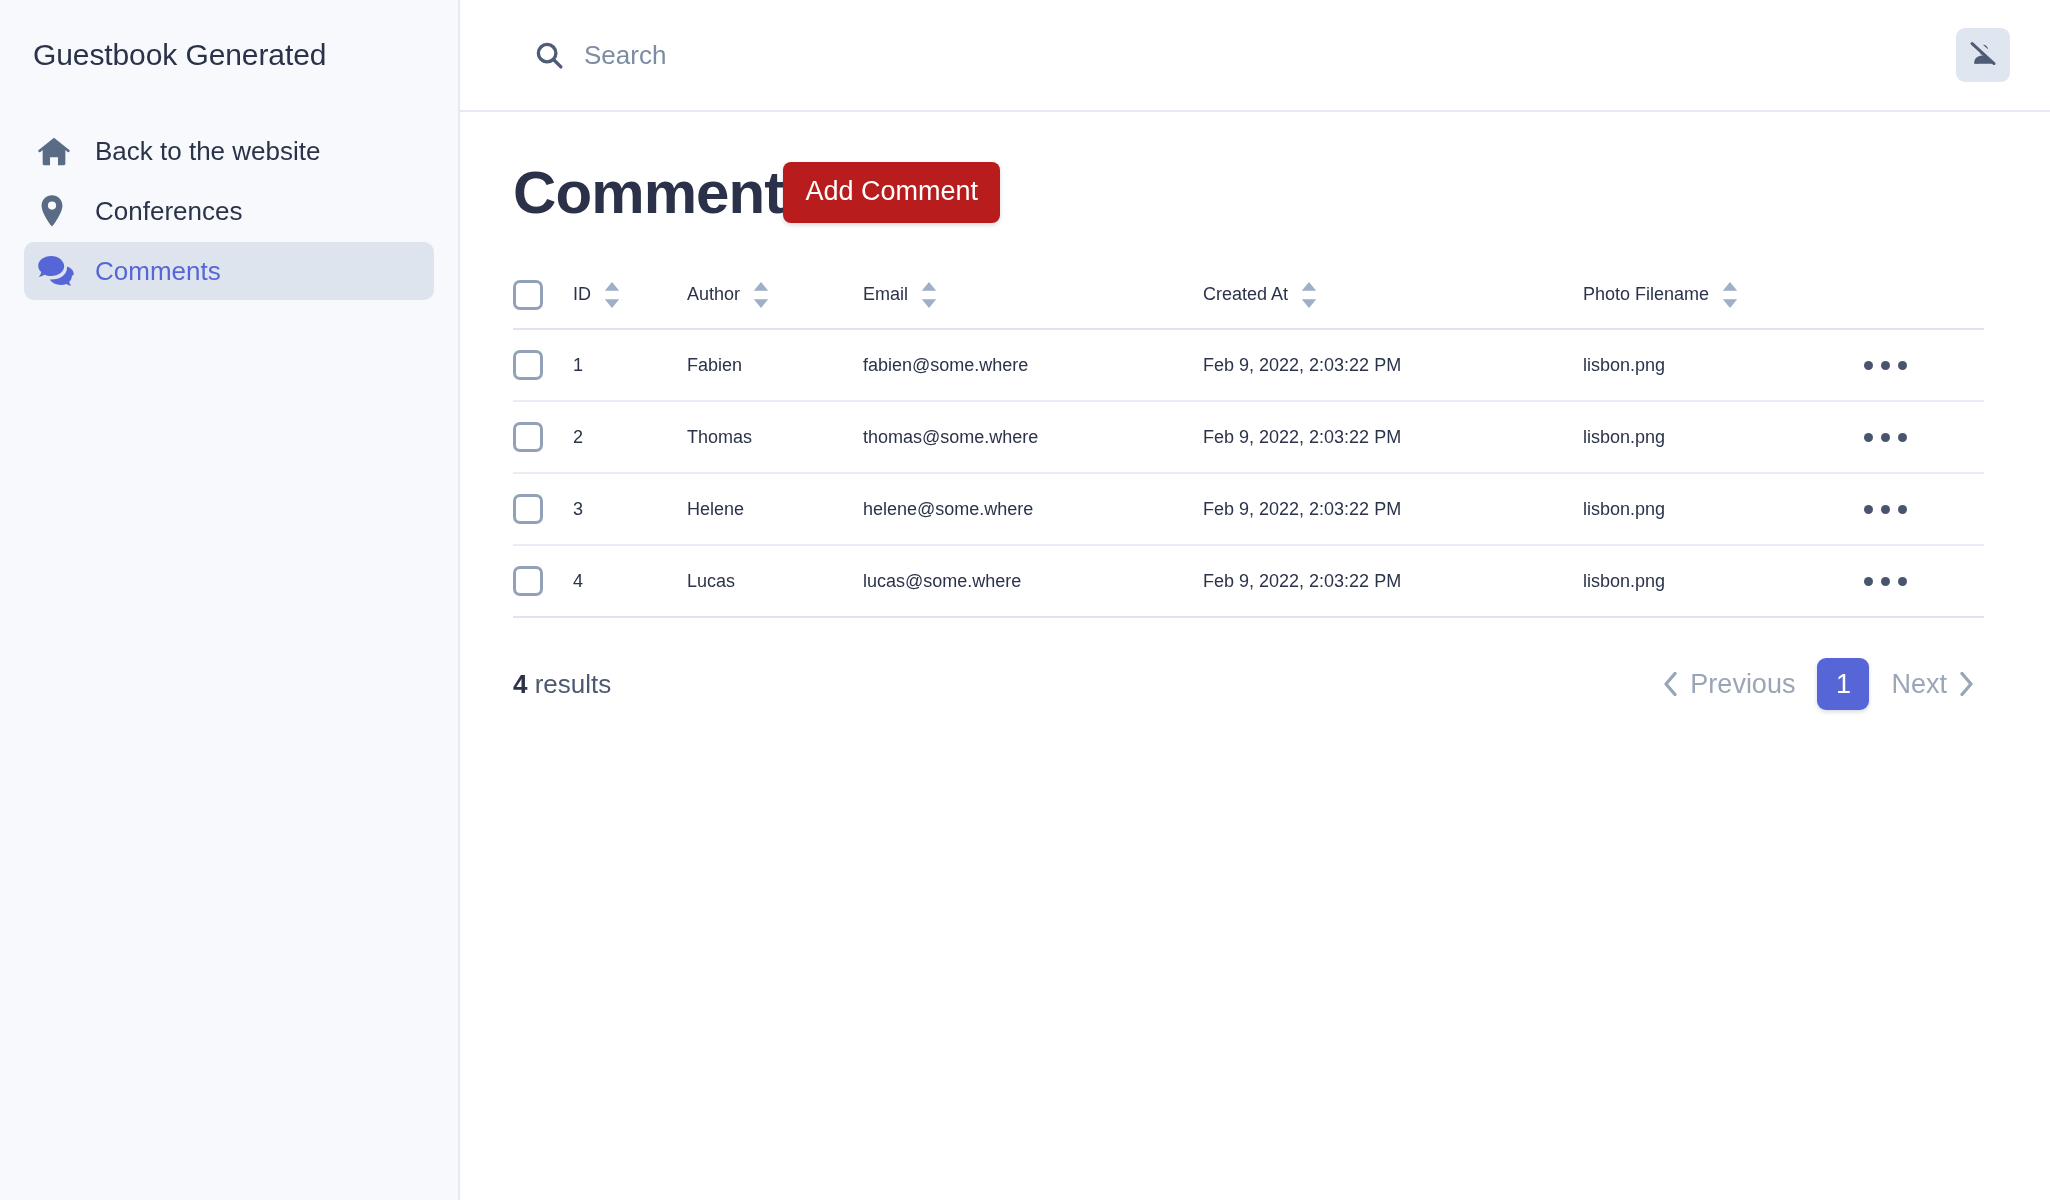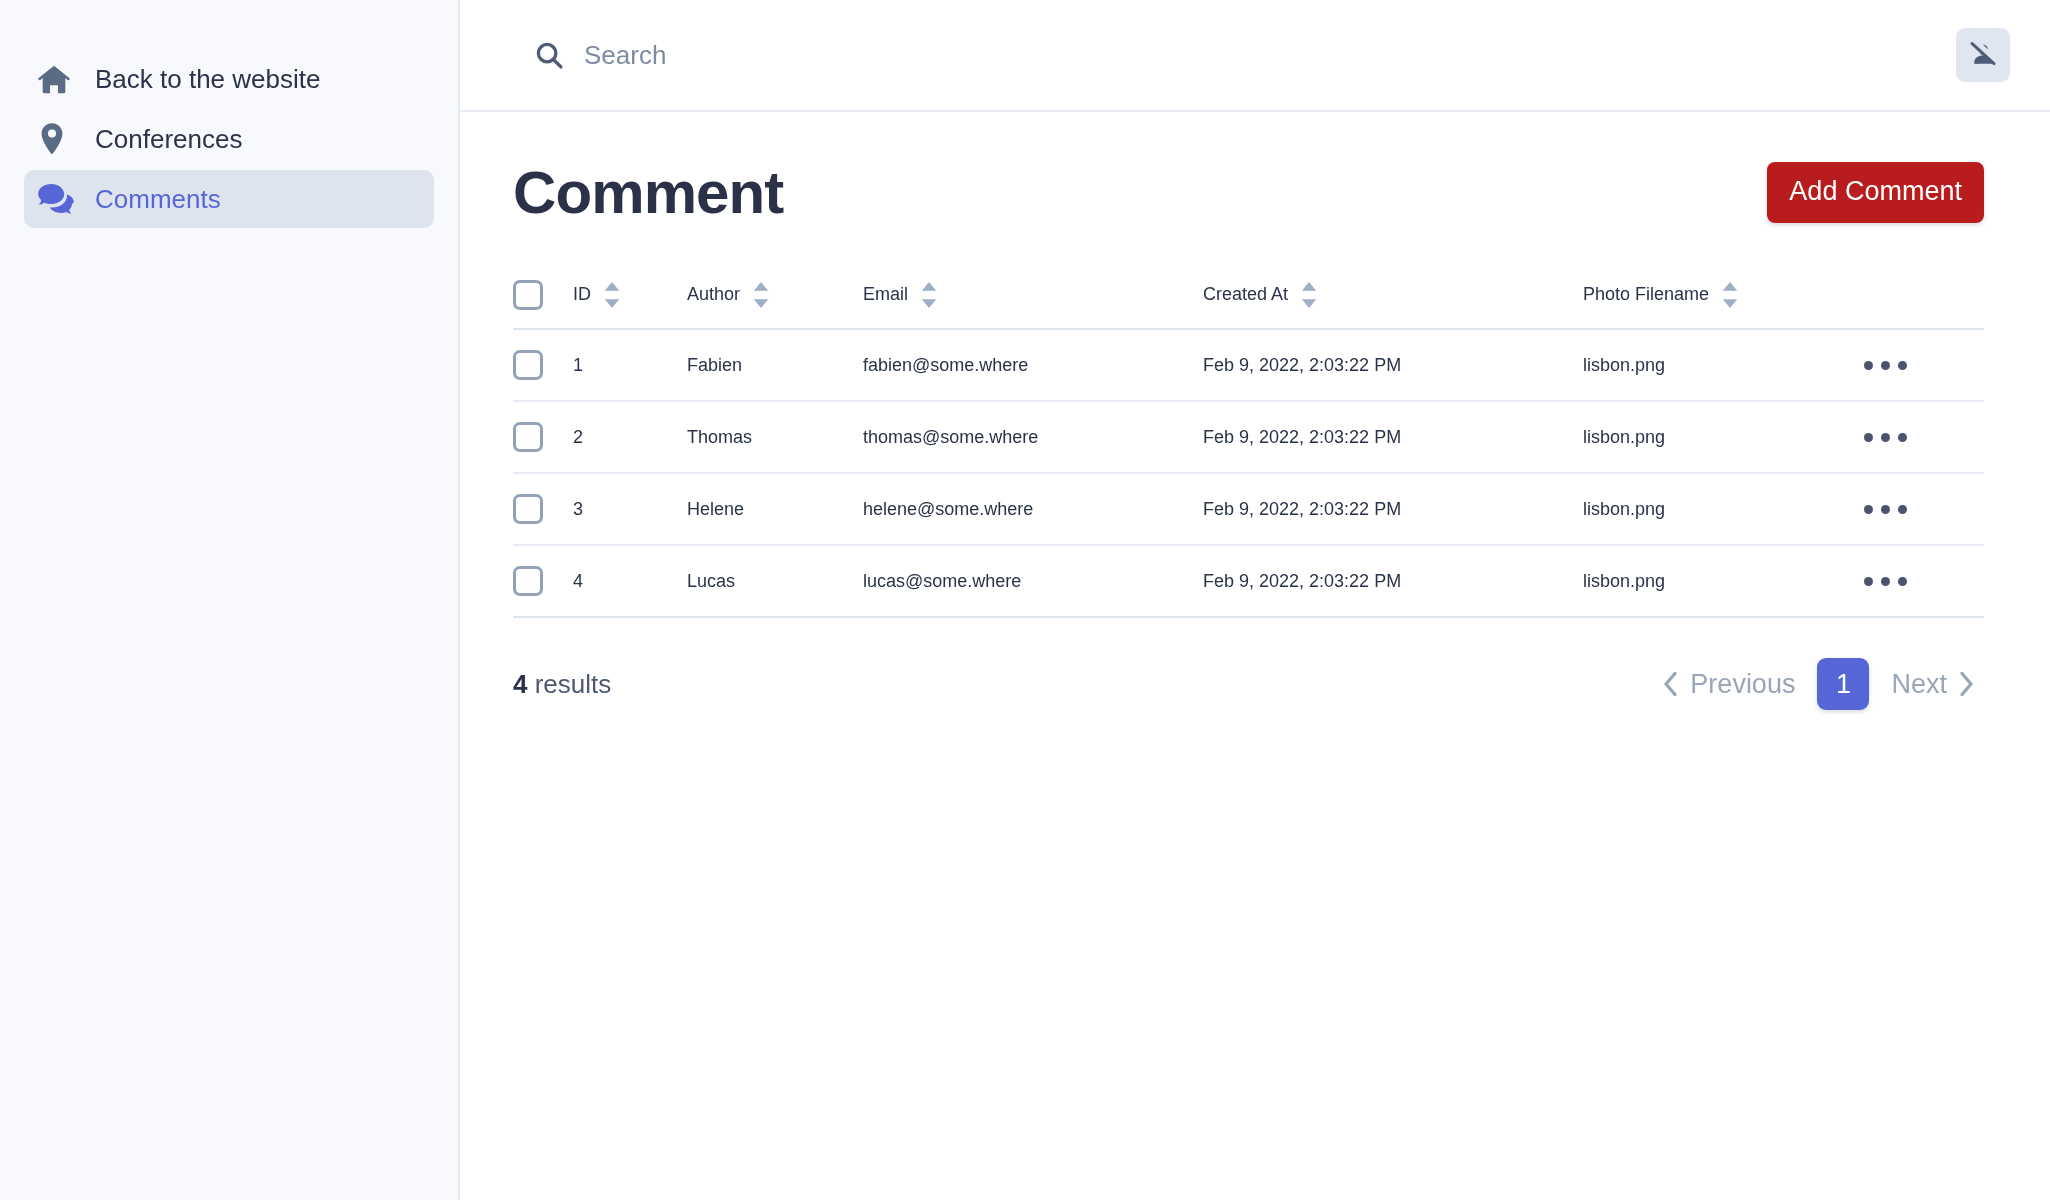--- a/index.html
+++ b/index.html
@@ -83,21 +83,20 @@
     display: flex; align-items: center; justify-content: center;
     cursor: pointer;
     flex: 0 0 54px;
   }
 
   
   .content { padding: 0 66px 0 53px; }
   .page-head {
     display: flex;
     align-items: center;
-    justify-content: space-between;
     padding-top: 50px;
   }
   .page-title {
     font-size: 60px;
     font-weight: bold;
     color: #2b3148;
     letter-spacing: -0.9px;
     line-height: 1;
   }
   .add-btn {
@@ -196,20 +195,21 @@
     margin: 0 12px;
     box-shadow: 0 2px 4px rgba(40,50,90,0.18);
   }
 </style>
 </head>
 <body>
 
 <div class="app">
 
   <aside class="sidebar">
+    <div class="brand">Guestbook Generated</div>
 
     <nav class="nav">
 
       <div class="nav-item">
         <span class="ico">
           <svg width="34" height="34" viewBox="0 0 24 24" fill="#5a6b85" aria-hidden="true">
             <path d="M12 2.6 1.2 11.3c-.4.3-.4.9-.1 1.3.3.4.9.4 1.3.1L4 11.3V21c0 .6.4 1 1 1h4.2v-5.6h5.6V22H19c.6 0 1-.4 1-1v-9.7l1.6 1.4c.4.3 1 .3 1.3-.1.3-.4.3-1-.1-1.3L12 2.6z"></path>
           </svg>
         </span>
         <span class="lbl">Back to the website</span>

